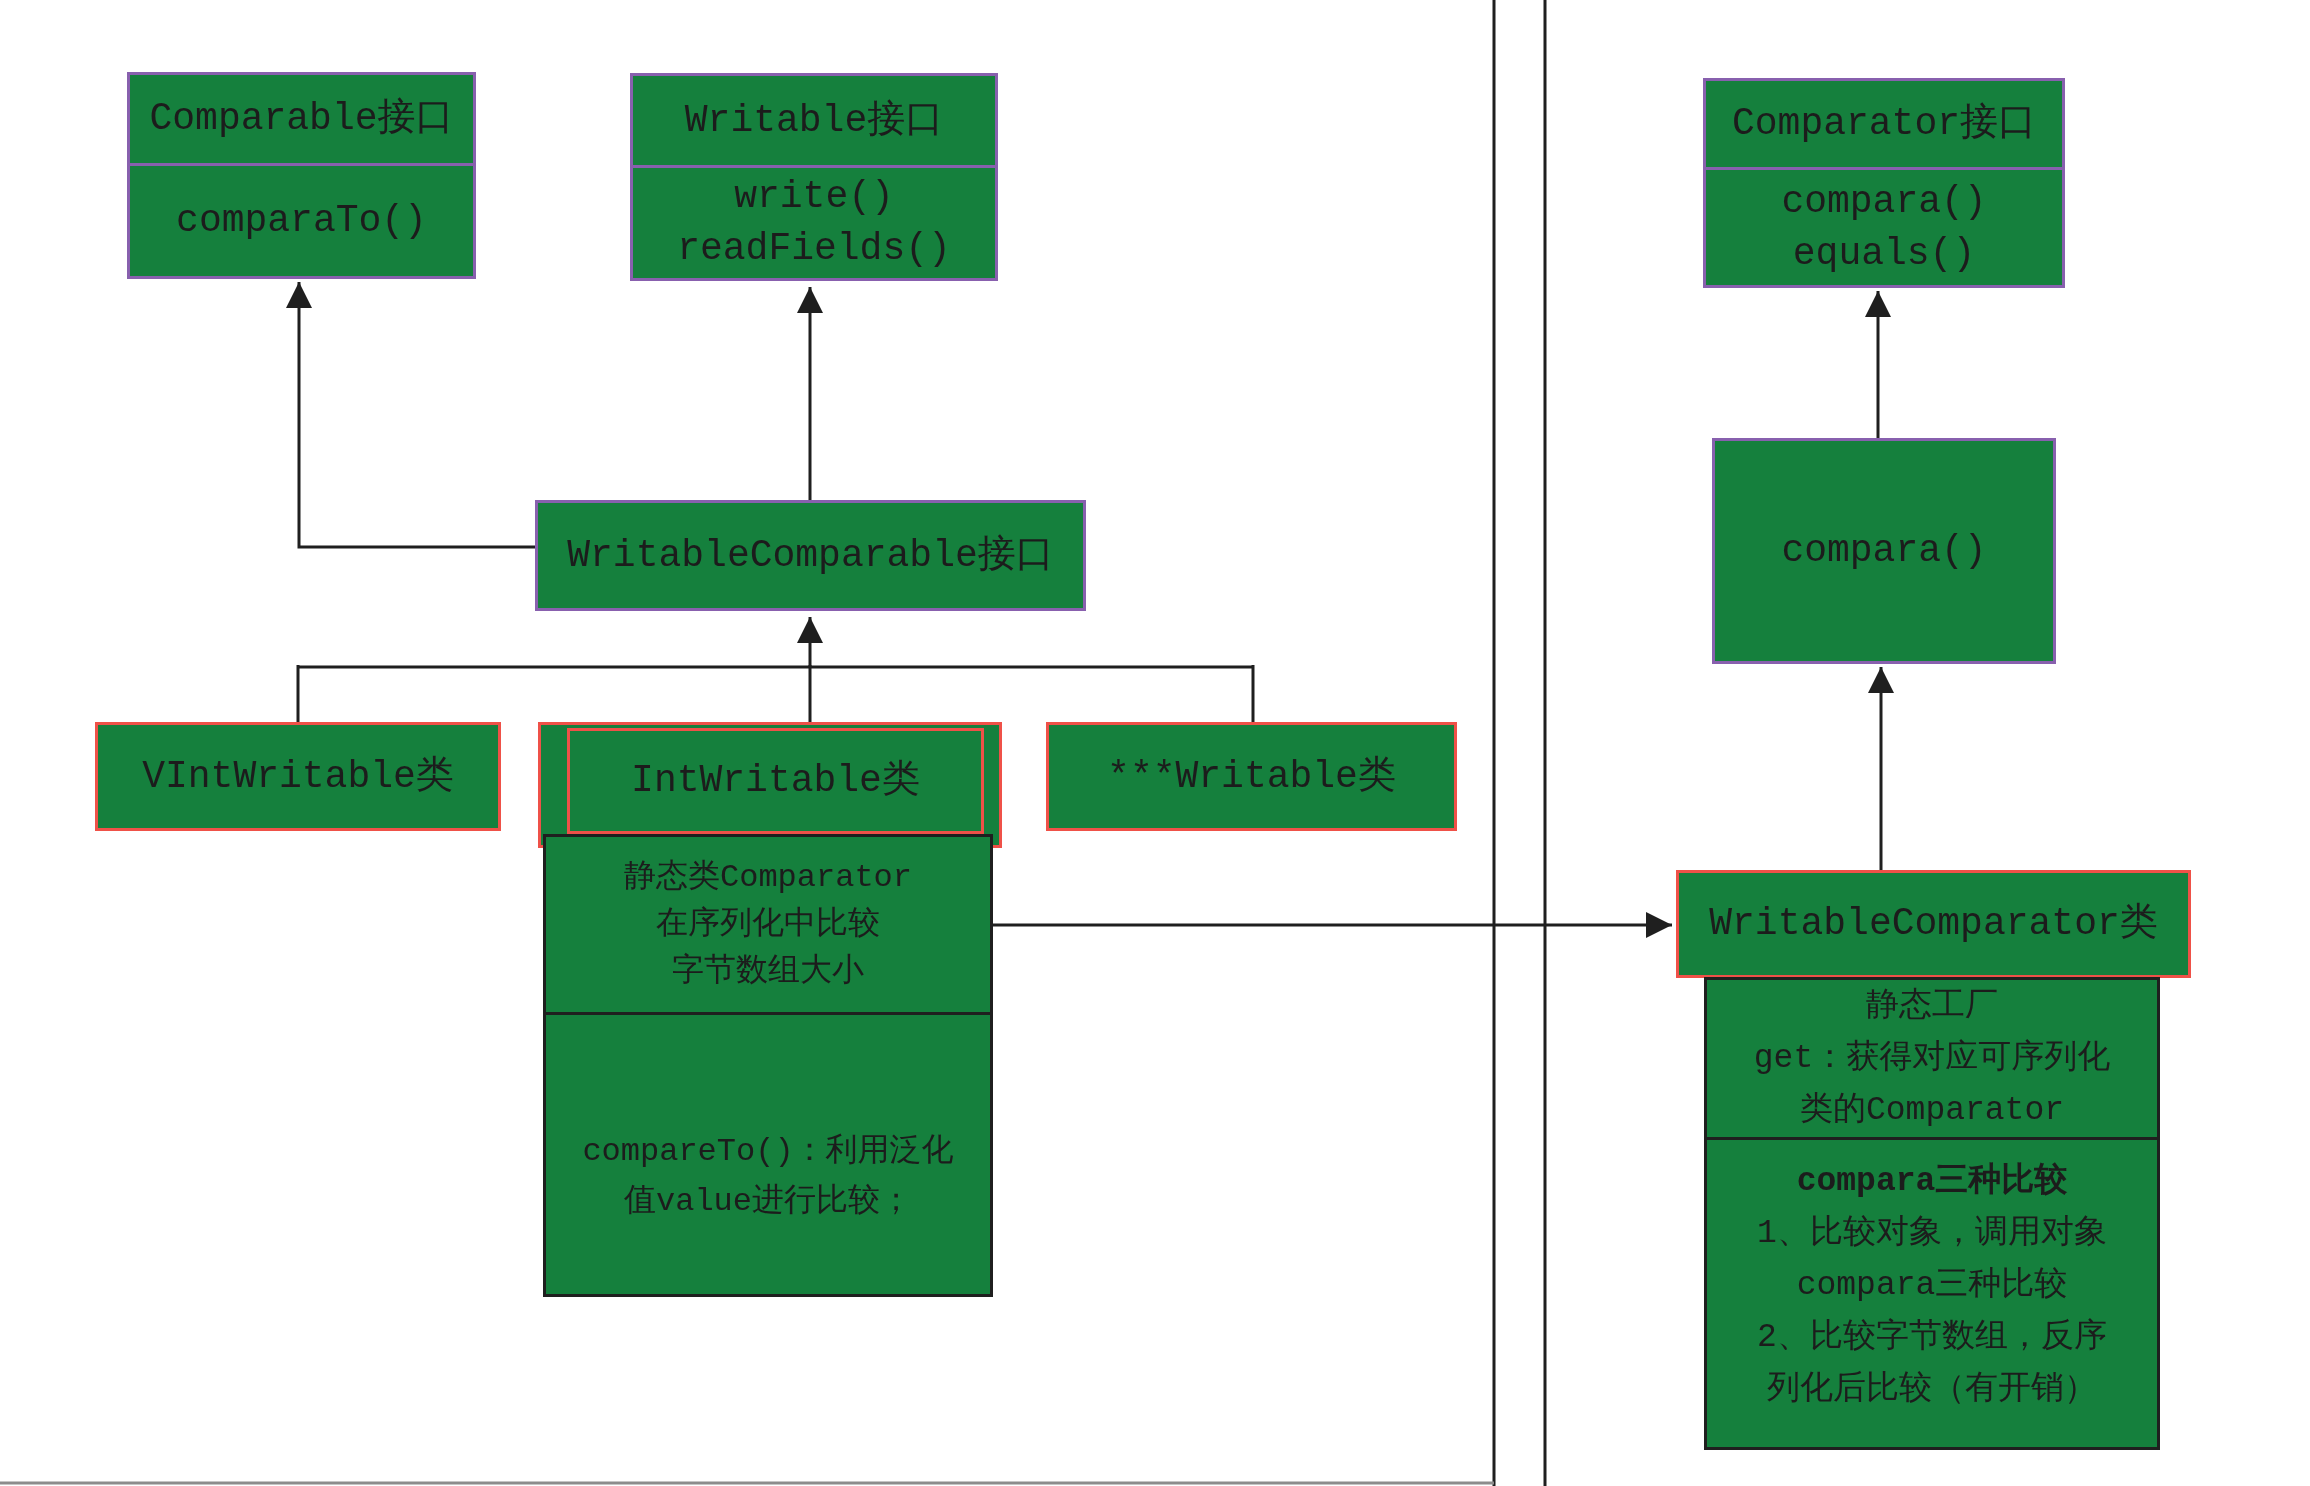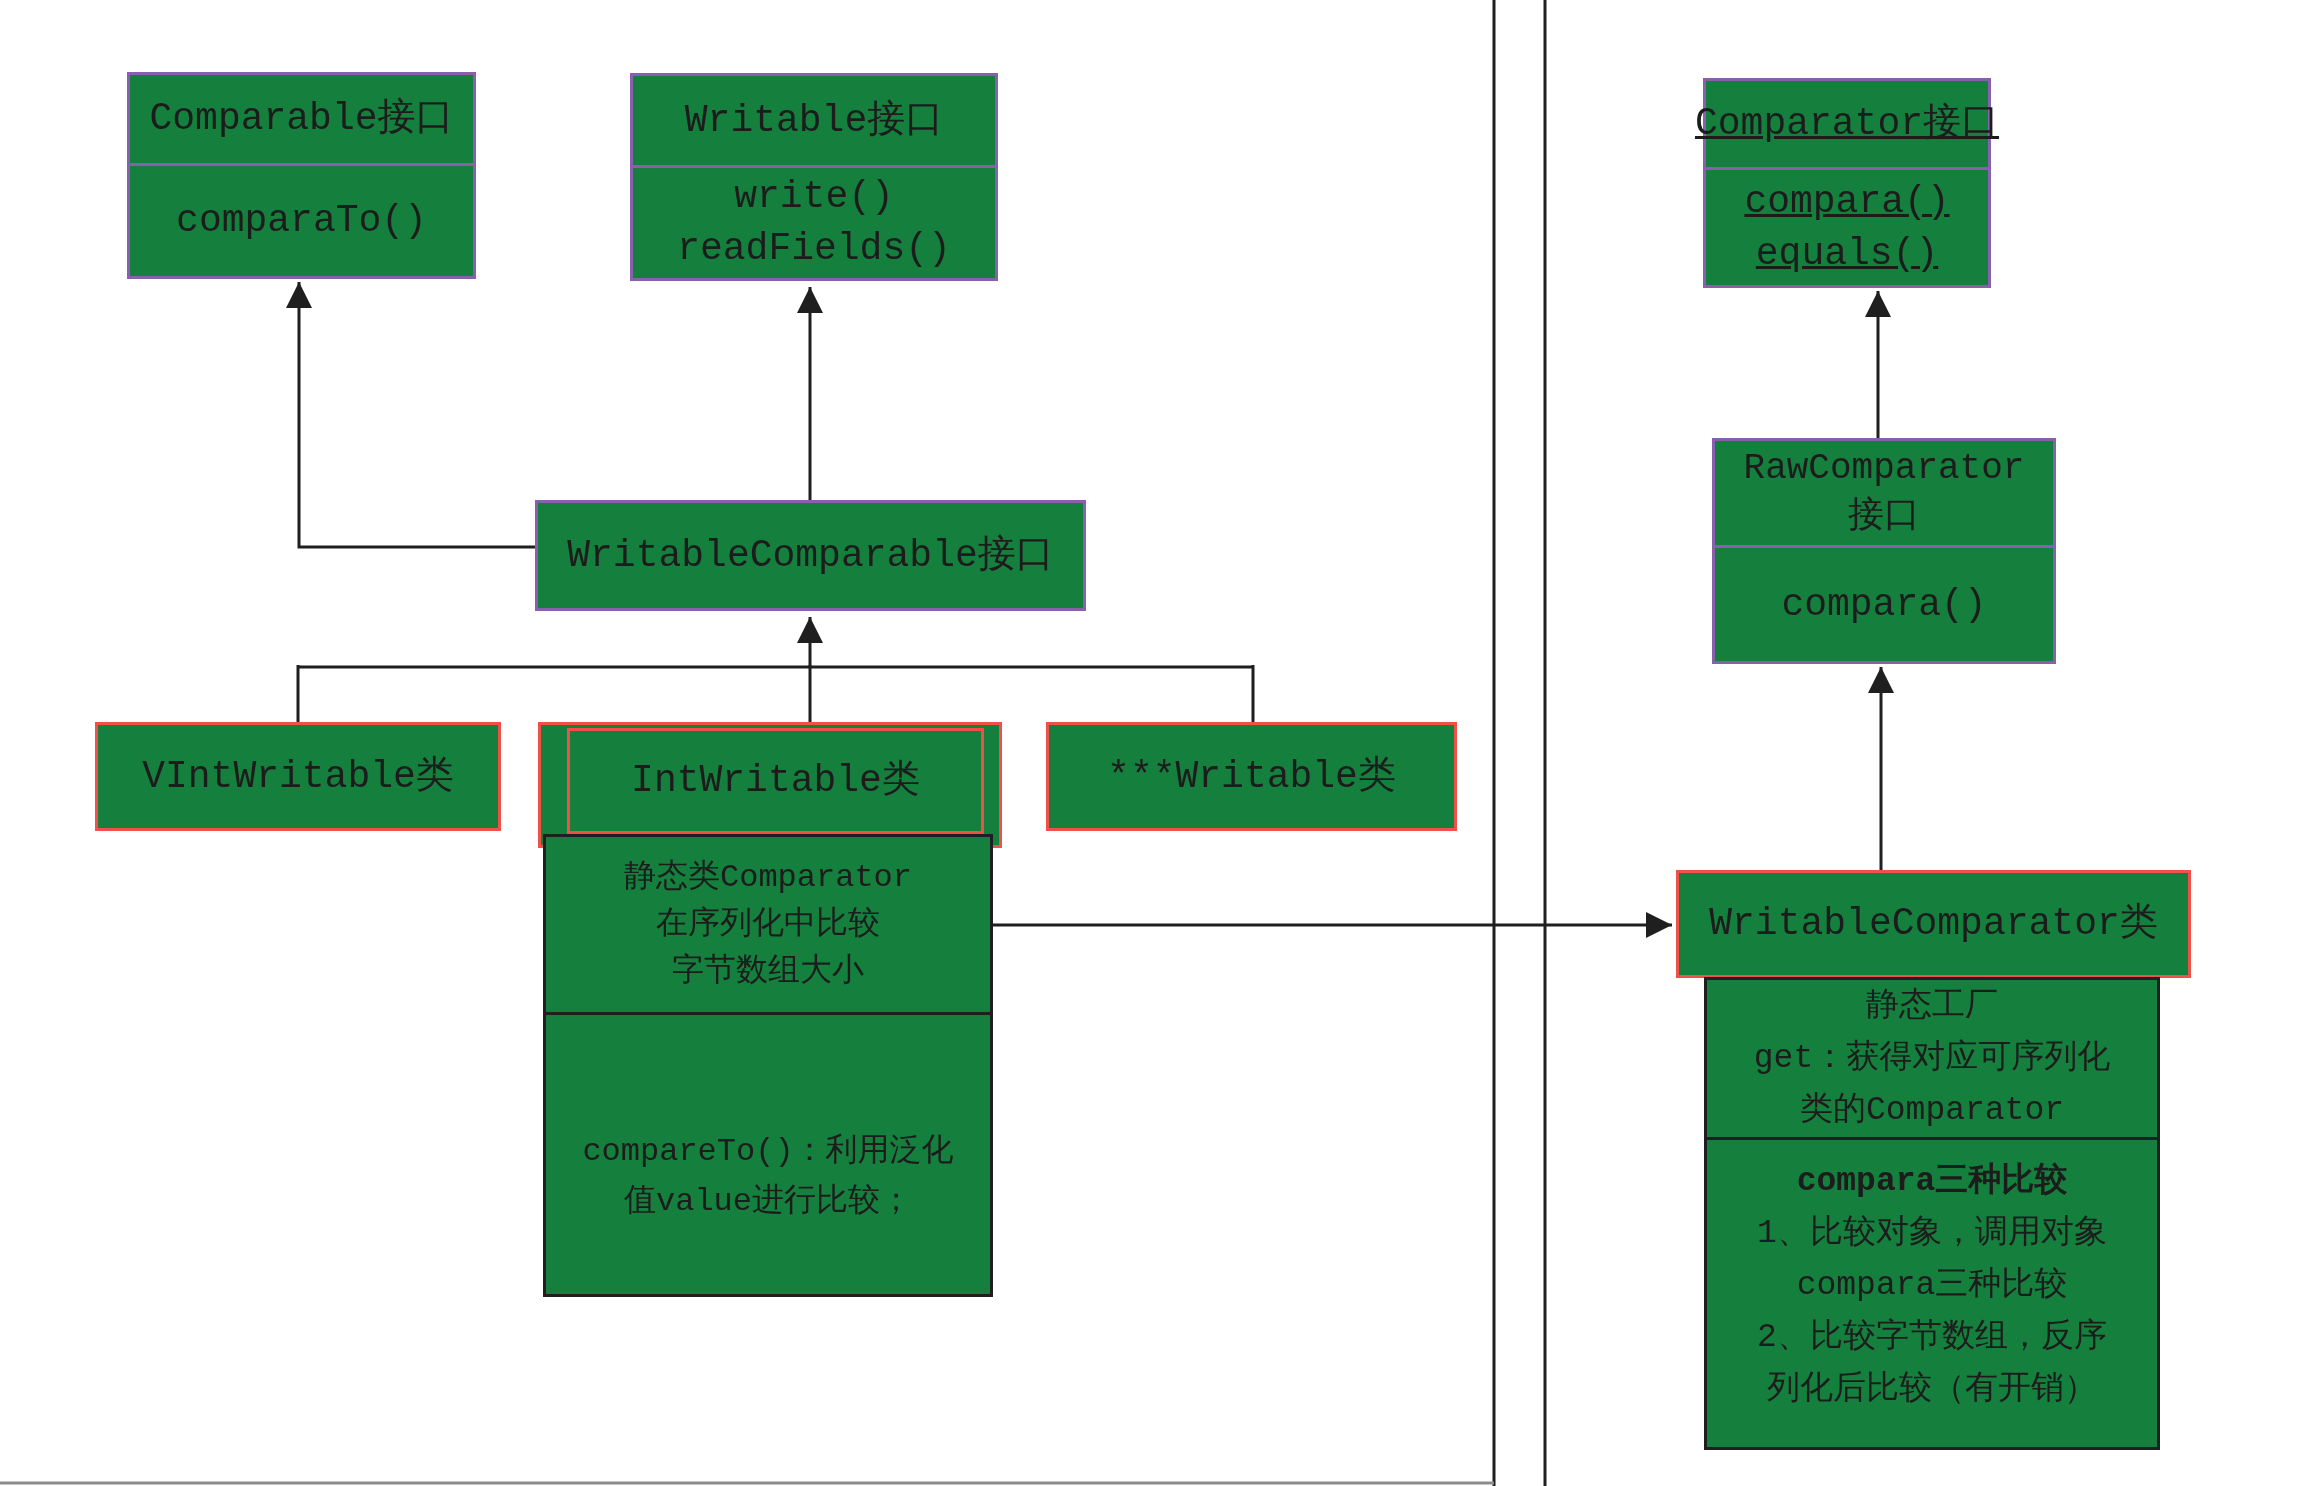--- a/index.html
+++ b/index.html
@@ -86,21 +86,21 @@
   <div class="uml purple" style="left:630px; top:73px; width:368px; height:208px;">
     <div class="sec divided t38" style="height:92px;">
       <span>Writable接口</span>
     </div>
     <div class="sec grow t38" style="line-height:52px;">
       <span>write()</span>
       <span>readFields()</span>
     </div>
   </div>
 
-  <div class="uml purple" style="left:1703px; top:78px; width:288px; height:210px;text-decoration:underline;">
+  <div class="uml purple" style="left:1703px; top:78px; width:362px; height:210px;">
     <div class="sec divided t38" style="height:89px;">
       <span>Comparator接口</span>
     </div>
     <div class="sec grow t38" style="line-height:52px;">
       <span>compara()</span>
       <span>equals()</span>
     </div>
   </div>
 
   <div class="uml purple" style="left:535px; top:500px; width:551px; height:111px;">
@@ -134,24 +134,20 @@
       <span>在序列化中比较</span>
       <span>字节数组大小</span>
     </div>
     <div class="sec grow t32" style="line-height:50px;">
       <span>compareTo()：利用泛化</span>
       <span>值value进行比较；</span>
     </div>
   </div>
 
   <div class="uml purple" style="left:1712px; top:438px; width:344px; height:226px;">
-    <div class="sec divided t36" style="height:107px;">
-      <span>RawComparator</span>
-      <span>接口</span>
-    </div>
     <div class="sec grow t38">
       <span>compara()</span>
     </div>
   </div>
 
   <div class="uml red" style="left:1676px; top:870px; width:515px; height:108px;">
     <div class="sec grow t38">
       <span>WritableComparator类</span>
     </div>
   </div>

